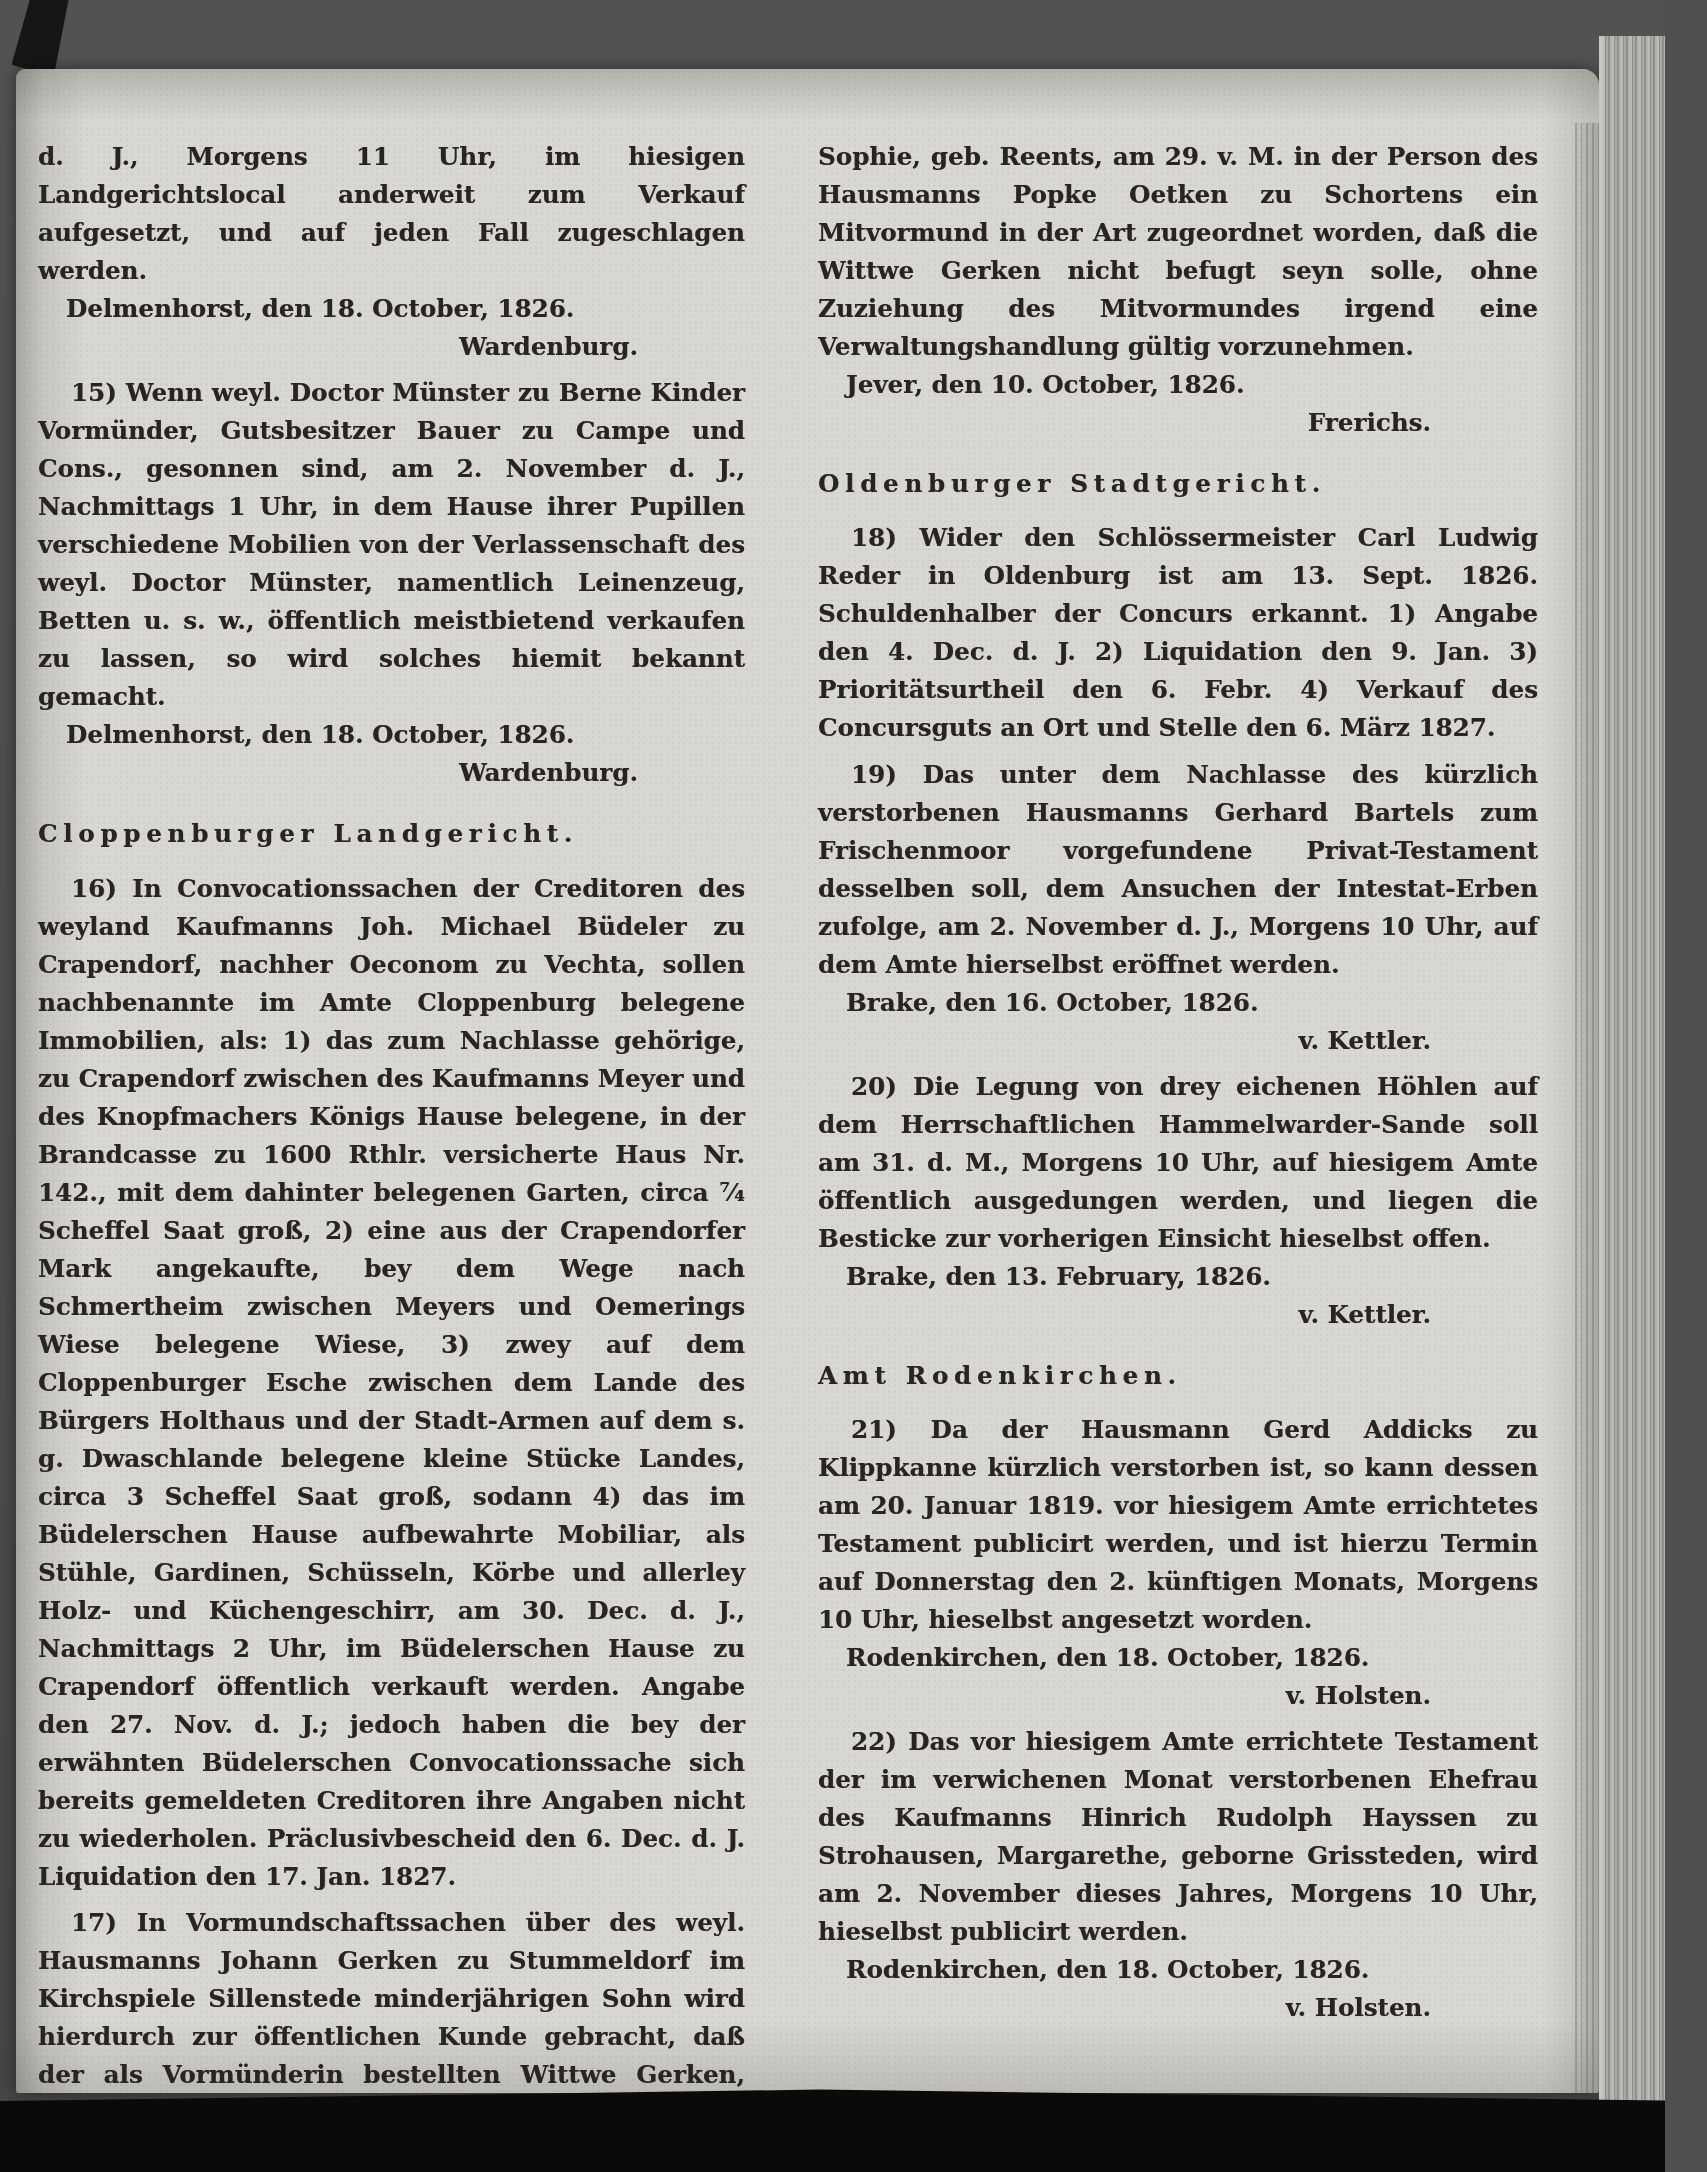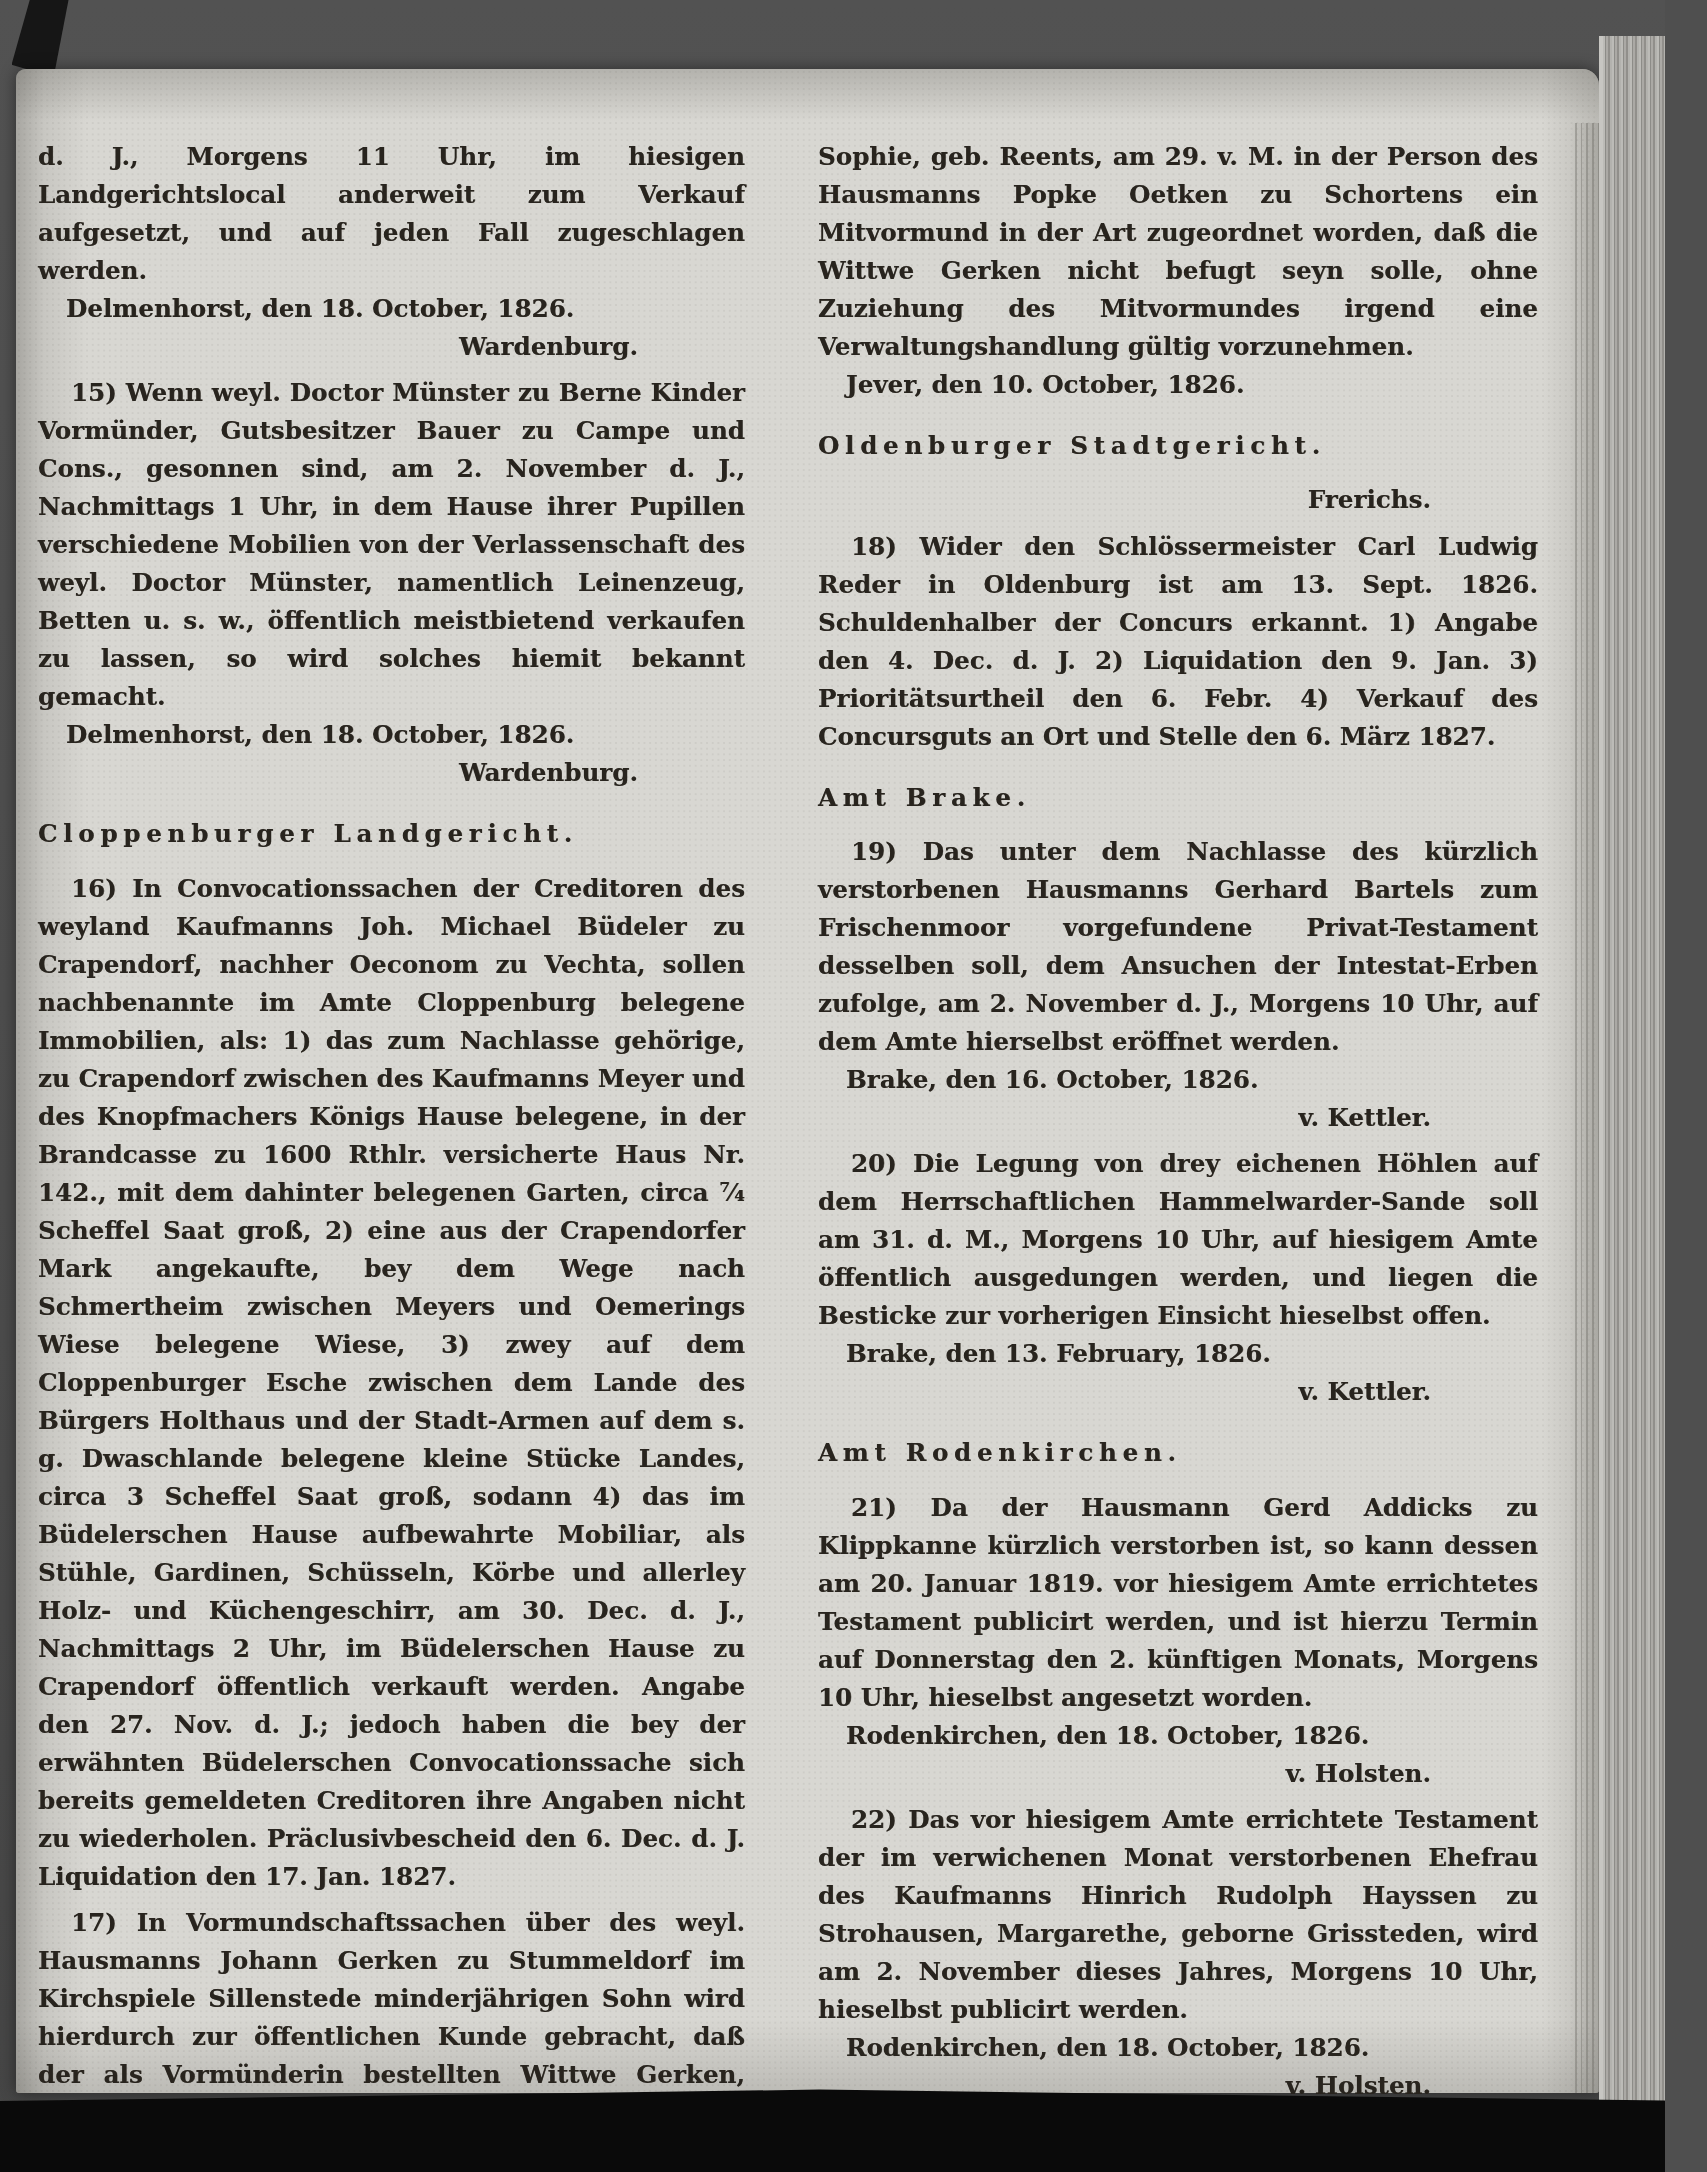--- a/index.html
+++ b/index.html
@@ -99,24 +99,23 @@
       <div class="para item">15) Wenn weyl. Doctor Münster zu Berne Kinder Vormünder, Gutsbesitzer Bauer zu Campe und Cons., gesonnen sind, am 2. November d. J., Nachmittags 1 Uhr, in dem Hause ihrer Pupillen verschiedene Mobilien von der Verlassenschaft des weyl. Doctor Münster, namentlich Leinenzeug, Betten u. s. w., öffentlich meistbietend verkaufen zu lassen, so wird solches hiemit bekannt gemacht.</div>
       <div class="para dateline">Delmenhorst, den 18. October, 1826.</div>
       <div class="para sig">Wardenburg.</div>
       <div class="para heading">Cloppenburger Landgericht.</div>
       <div class="para item">16) In Convocationssachen der Creditoren des weyland Kaufmanns Joh. Michael Büdeler zu Crapendorf, nachher Oeconom zu Vechta, sollen nachbenannte im Amte Cloppenburg belegene Immobilien, als: 1) das zum Nachlasse gehörige, zu Crapendorf zwischen des Kaufmanns Meyer und des Knopfmachers Königs Hause belegene, in der Brandcasse zu 1600 Rthlr. versicherte Haus Nr. 142., mit dem dahinter belegenen Garten, circa ⁷⁄₄ Scheffel Saat groß, 2) eine aus der Crapendorfer Mark angekaufte, bey dem Wege nach Schmertheim zwischen Meyers und Oemerings Wiese belegene Wiese, 3) zwey auf dem Cloppenburger Esche zwischen dem Lande des Bürgers Holthaus und der Stadt-Armen auf dem s. g. Dwaschlande belegene kleine Stücke Landes, circa 3 Scheffel Saat groß, sodann 4) das im Büdelerschen Hause aufbewahrte Mobiliar, als Stühle, Gardinen, Schüsseln, Körbe und allerley Holz- und Küchengeschirr, am 30. Dec. d. J., Nachmittags 2 Uhr, im Büdelerschen Hause zu Crapendorf öffentlich verkauft werden. Angabe den 27. Nov. d. J.; jedoch haben die bey der erwähnten Büdelerschen Convocationssache sich bereits gemeldeten Creditoren ihre Angaben nicht zu wiederholen. Präclusivbescheid den 6. Dec. d. J. Liquidation den 17. Jan. 1827.</div>
       <div class="para item">17) In Vormundschaftssachen über des weyl. Hausmanns Johann Gerken zu Stummeldorf im Kirchspiele Sillenstede minderjährigen Sohn wird hierdurch zur öffentlichen Kunde gebracht, daß der als Vormünderin bestellten Wittwe Gerken, Marie</div>
     </div>
   <div class="col col-right" id="col-right">
       <div class="para cont">Sophie, geb. Reents, am 29. v. M. in der Person des Hausmanns Popke Oetken zu Schortens ein Mitvormund in der Art zugeordnet worden, daß die Wittwe Gerken nicht befugt seyn solle, ohne Zuziehung des Mitvormundes irgend eine Verwaltungshandlung gültig vorzunehmen.</div>
       <div class="para dateline">Jever, den 10. October, 1826.</div>
+      <div class="para sig">Frerichs.</div>
       <div class="para heading">Oldenburger Stadtgericht.</div>
-      <div class="para sig">Frerichs.</div>
       <div class="para item">18) Wider den Schlössermeister Carl Ludwig Reder in Oldenburg ist am 13. Sept. 1826. Schuldenhalber der Concurs erkannt. 1) Angabe den 4. Dec. d. J. 2) Liquidation den 9. Jan. 3) Prioritätsurtheil den 6. Febr. 4) Verkauf des Concursguts an Ort und Stelle den 6. März 1827.</div>
-      <div class="para heading">Amt Brake.</div>
       <div class="para item">19) Das unter dem Nachlasse des kürzlich verstorbenen Hausmanns Gerhard Bartels zum Frischenmoor vorgefundene Privat-Testament desselben soll, dem Ansuchen der Intestat-Erben zufolge, am 2. November d. J., Morgens 10 Uhr, auf dem Amte hierselbst eröffnet werden.</div>
       <div class="para dateline">Brake, den 16. October, 1826.</div>
       <div class="para sig">v. Kettler.</div>
       <div class="para item">20) Die Legung von drey eichenen Höhlen auf dem Herrschaftlichen Hammelwarder-Sande soll am 31. d. M., Morgens 10 Uhr, auf hiesigem Amte öffentlich ausgedungen werden, und liegen die Besticke zur vorherigen Einsicht hieselbst offen.</div>
       <div class="para dateline">Brake, den 13. February, 1826.</div>
       <div class="para sig">v. Kettler.</div>
       <div class="para heading">Amt Rodenkirchen.</div>
       <div class="para item">21) Da der Hausmann Gerd Addicks zu Klippkanne kürzlich verstorben ist, so kann dessen am 20. Januar 1819. vor hiesigem Amte errichtetes Testament publicirt werden, und ist hierzu Termin auf Donnerstag den 2. künftigen Monats, Morgens 10 Uhr, hieselbst angesetzt worden.</div>
       <div class="para dateline">Rodenkirchen, den 18. October, 1826.</div>
       <div class="para sig">v. Holsten.</div>

